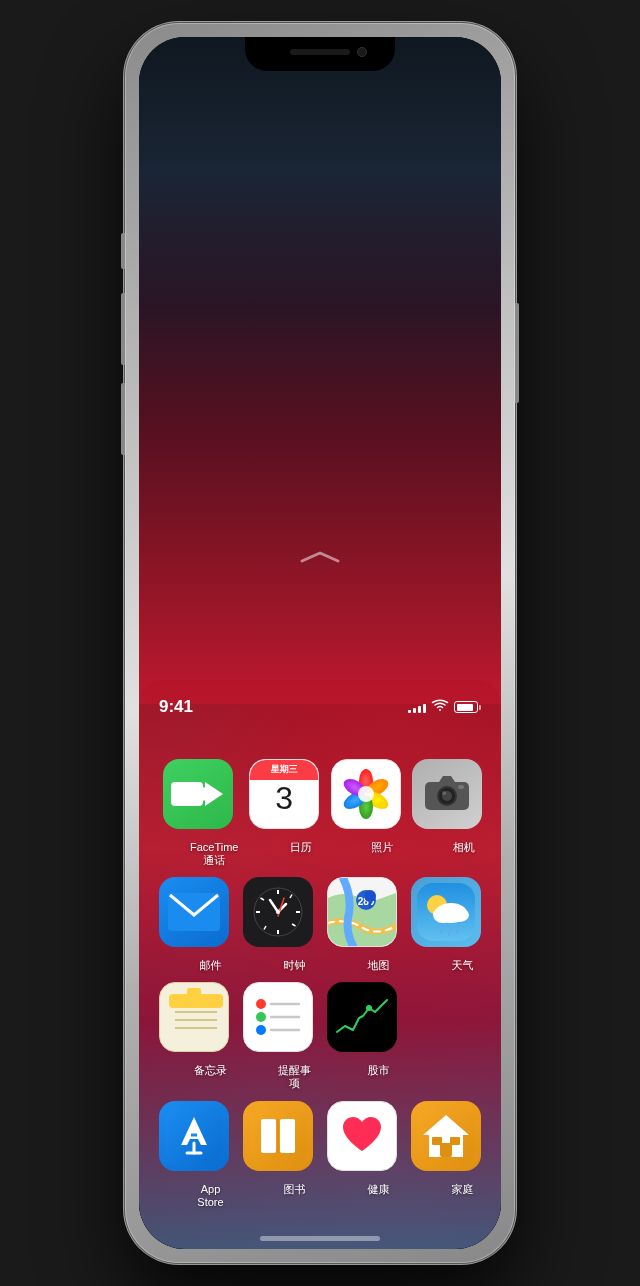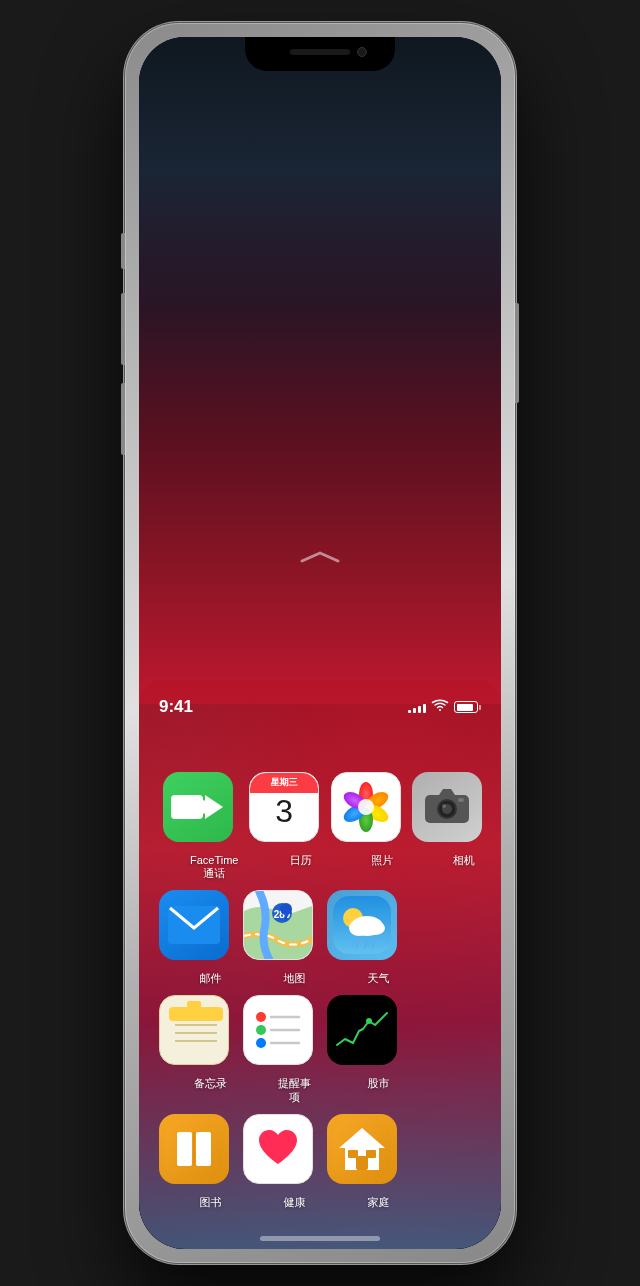--- a/index.html
+++ b/index.html
@@ -560,20 +560,44 @@
             <div class="app-item">
               <div class="app-icon icon-mail">
                 <svg width="52" height="38" viewBox="0 0 52 38">
                   <rect x="0" y="0" width="52" height="38" rx="4" fill="#1a8cf0"></rect>
                   <polyline points="2,2 26,22 50,2" fill="none" stroke="white" stroke-width="3"></polyline>
                 </svg>
               </div>
               <span class="app-label">邮件</span>
             </div>
 
+            <div class="app-item">
+              <div class="app-icon icon-clock">
+                <svg width="56" height="56" viewBox="0 0 56 56">
+                  <circle cx="28" cy="28" r="24" fill="#1c1c1e" stroke="#444" stroke-width="1"></circle>
+
+                  <line x1="28" y1="6" x2="28" y2="10" stroke="white" stroke-width="2"></line>
+                  <line x1="50" y1="28" x2="46" y2="28" stroke="white" stroke-width="2"></line>
+                  <line x1="28" y1="50" x2="28" y2="46" stroke="white" stroke-width="2"></line>
+                  <line x1="6" y1="28" x2="10" y2="28" stroke="white" stroke-width="2"></line>
+
+                  <line x1="42" y1="10.5" x2="40" y2="14" stroke="white" stroke-width="1.5"></line>
+                  <line x1="45.5" y1="42" x2="42" y2="40" stroke="white" stroke-width="1.5"></line>
+                  <line x1="14" y1="45.5" x2="16" y2="42" stroke="white" stroke-width="1.5"></line>
+                  <line x1="10.5" y1="14" x2="14" y2="16" stroke="white" stroke-width="1.5"></line>
+
+                  <line x1="28" y1="28" x2="20" y2="16" stroke="white" stroke-width="2.5" stroke-linecap="round"></line>
+                  <line x1="28" y1="28" x2="36" y2="20" stroke="white" stroke-width="2.5" stroke-linecap="round"></line>
+
+                  <line x1="28" y1="32" x2="34" y2="14" stroke="#ff3b30" stroke-width="1.5" stroke-linecap="round"></line>
+                  <circle cx="28" cy="28" r="2" fill="white"></circle>
+                </svg>
+              </div>
+              <span class="app-label">时钟</span>
+            </div>
 
             <div class="app-item">
               <div class="app-icon icon-maps">
                 <svg width="68" height="68" viewBox="0 0 68 68">
                   <rect x="0" y="0" width="68" height="68" fill="#f5f5f5"></rect>
 
                   <path d="M0,20 Q20,10 40,25 L68,15 L68,68 L0,68 Z" fill="#a8d8a0"></path>
 
                   <path d="M0,45 Q20,40 35,50 Q50,58 68,48" stroke="#f0c050" stroke-width="6" fill="none" stroke-linecap="round"></path>
                   <path d="M0,45 Q20,40 35,50 Q50,58 68,48" stroke="white" stroke-width="2" fill="none" stroke-dasharray="6,6" stroke-linecap="round"></path>
@@ -661,20 +685,40 @@
                   <circle cx="36" cy="20" r="3" fill="#30d158"></circle>
                 </svg>
               </div>
               <span class="app-label">股市</span>
             </div>
 
           </div>
 
           <div class="grid-row">
 
+            <div class="app-item">
+              <div class="app-icon icon-appstore">
+                <svg width="58" height="58" viewBox="0 0 58 58">
+                  <defs>
+                    <linearGradient id="appstore-grad" x1="0%" y1="0%" x2="100%" y2="100%">
+                      <stop offset="0%" stop-color="#1a8cf0"></stop>
+                      <stop offset="100%" stop-color="#0a6cd0"></stop>
+                    </linearGradient>
+                  </defs>
+                  <rect width="58" height="58" rx="16" fill="url(#appstore-grad)"></rect>
+
+                  <path d="M29,10 L42,38 L36,38 L33,32 L25,32 L22,38 L16,38 Z" fill="white"></path>
+                  <line x1="26" y1="28" x2="32" y2="28" stroke="#1a8cf0" stroke-width="3"></line>
+
+                  <line x1="29" y1="36" x2="29" y2="46" stroke="white" stroke-width="3" stroke-linecap="round"></line>
+                  <line x1="22" y1="46" x2="36" y2="46" stroke="white" stroke-width="3" stroke-linecap="round"></line>
+                </svg>
+              </div>
+              <span class="app-label">App Store</span>
+            </div>
 
             <div class="app-item">
               <div class="app-icon icon-books">
                 <svg width="58" height="58" viewBox="0 0 58 58">
                   <defs>
                     <linearGradient id="books-grad" x1="0%" y1="0%" x2="100%" y2="100%">
                       <stop offset="0%" stop-color="#f5a623"></stop>
                       <stop offset="100%" stop-color="#e09010"></stop>
                     </linearGradient>
                   </defs>

